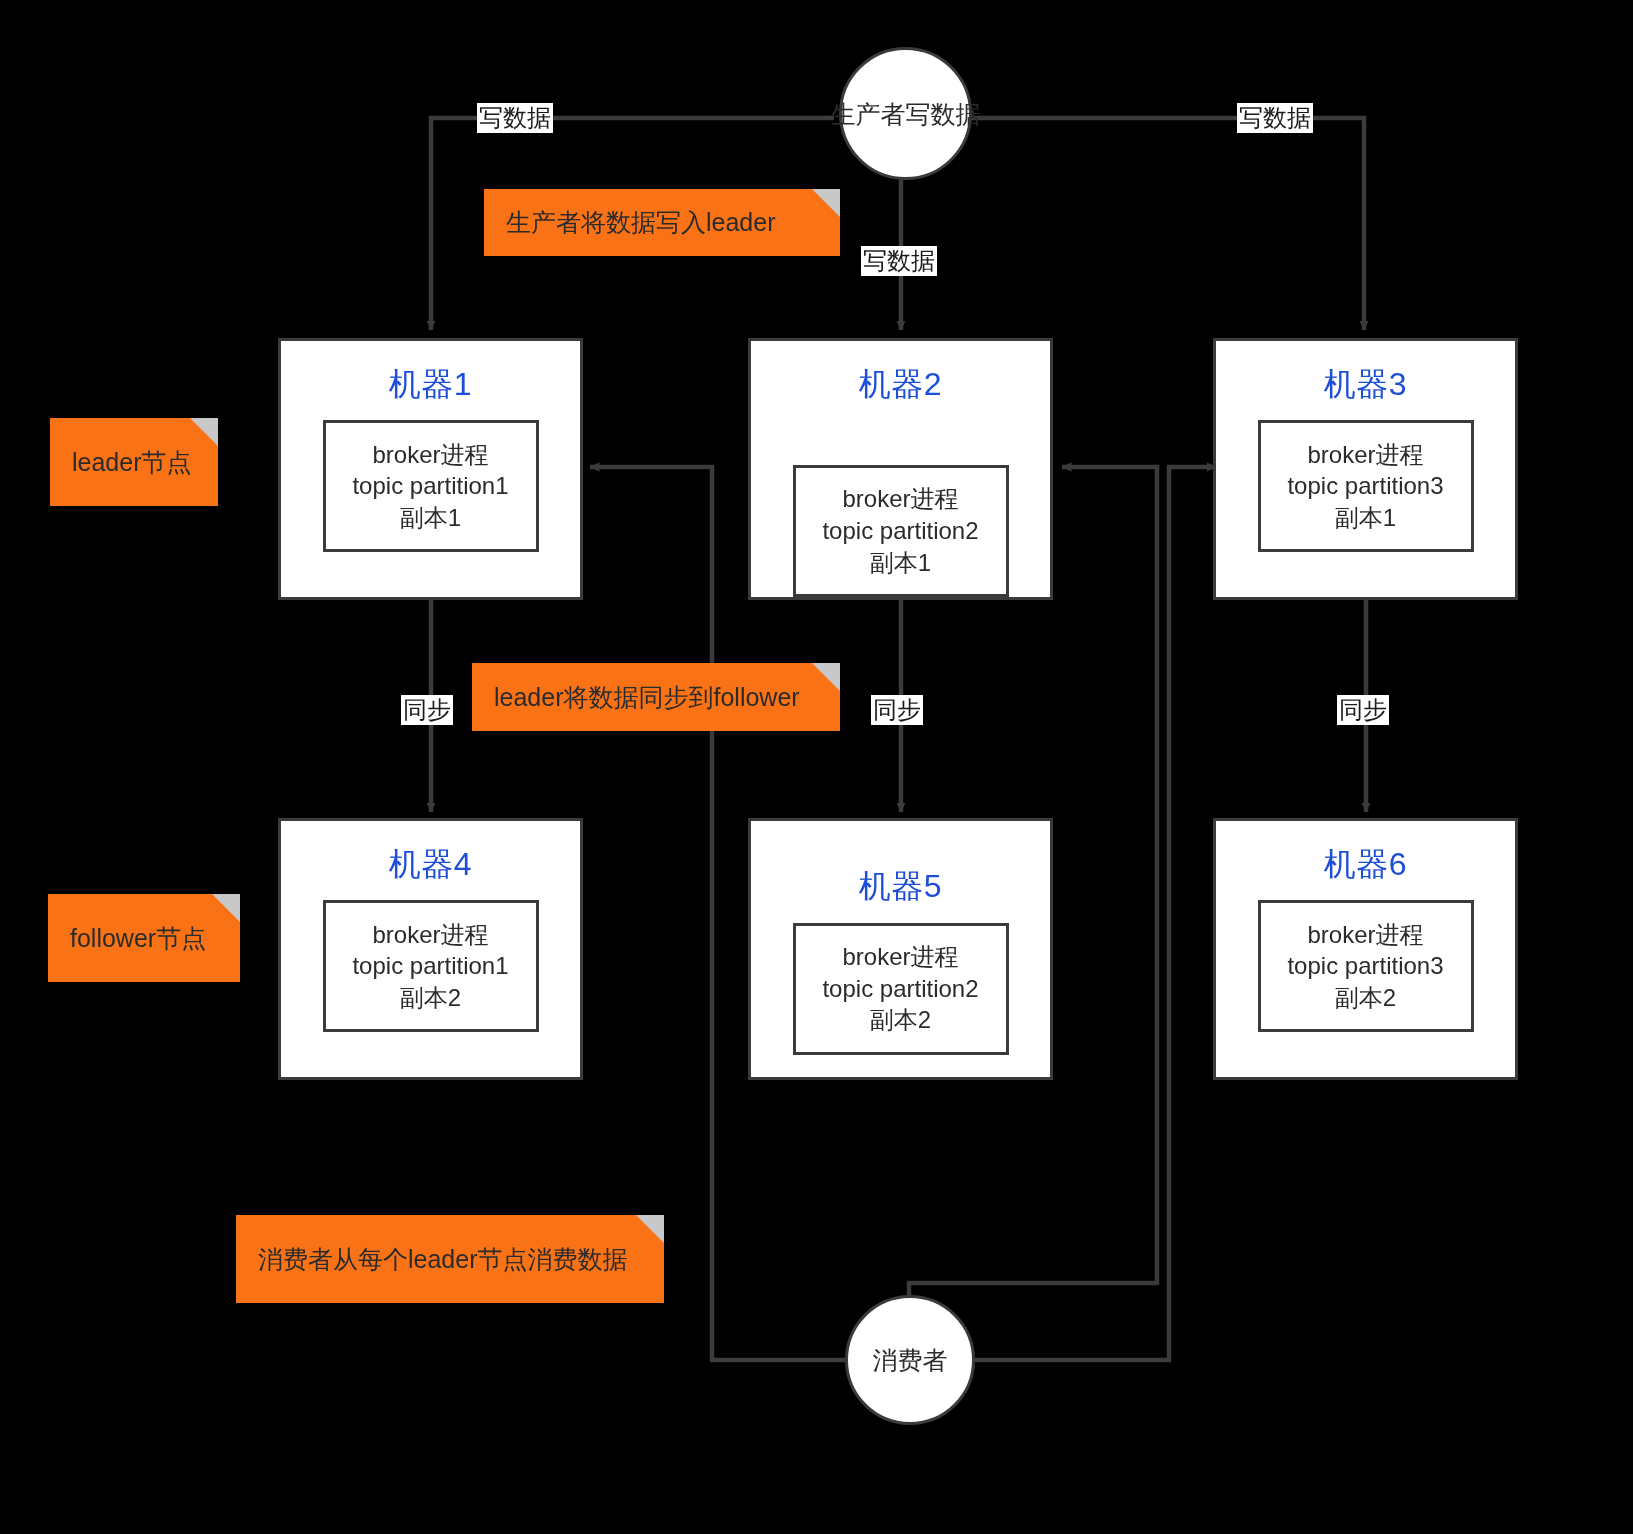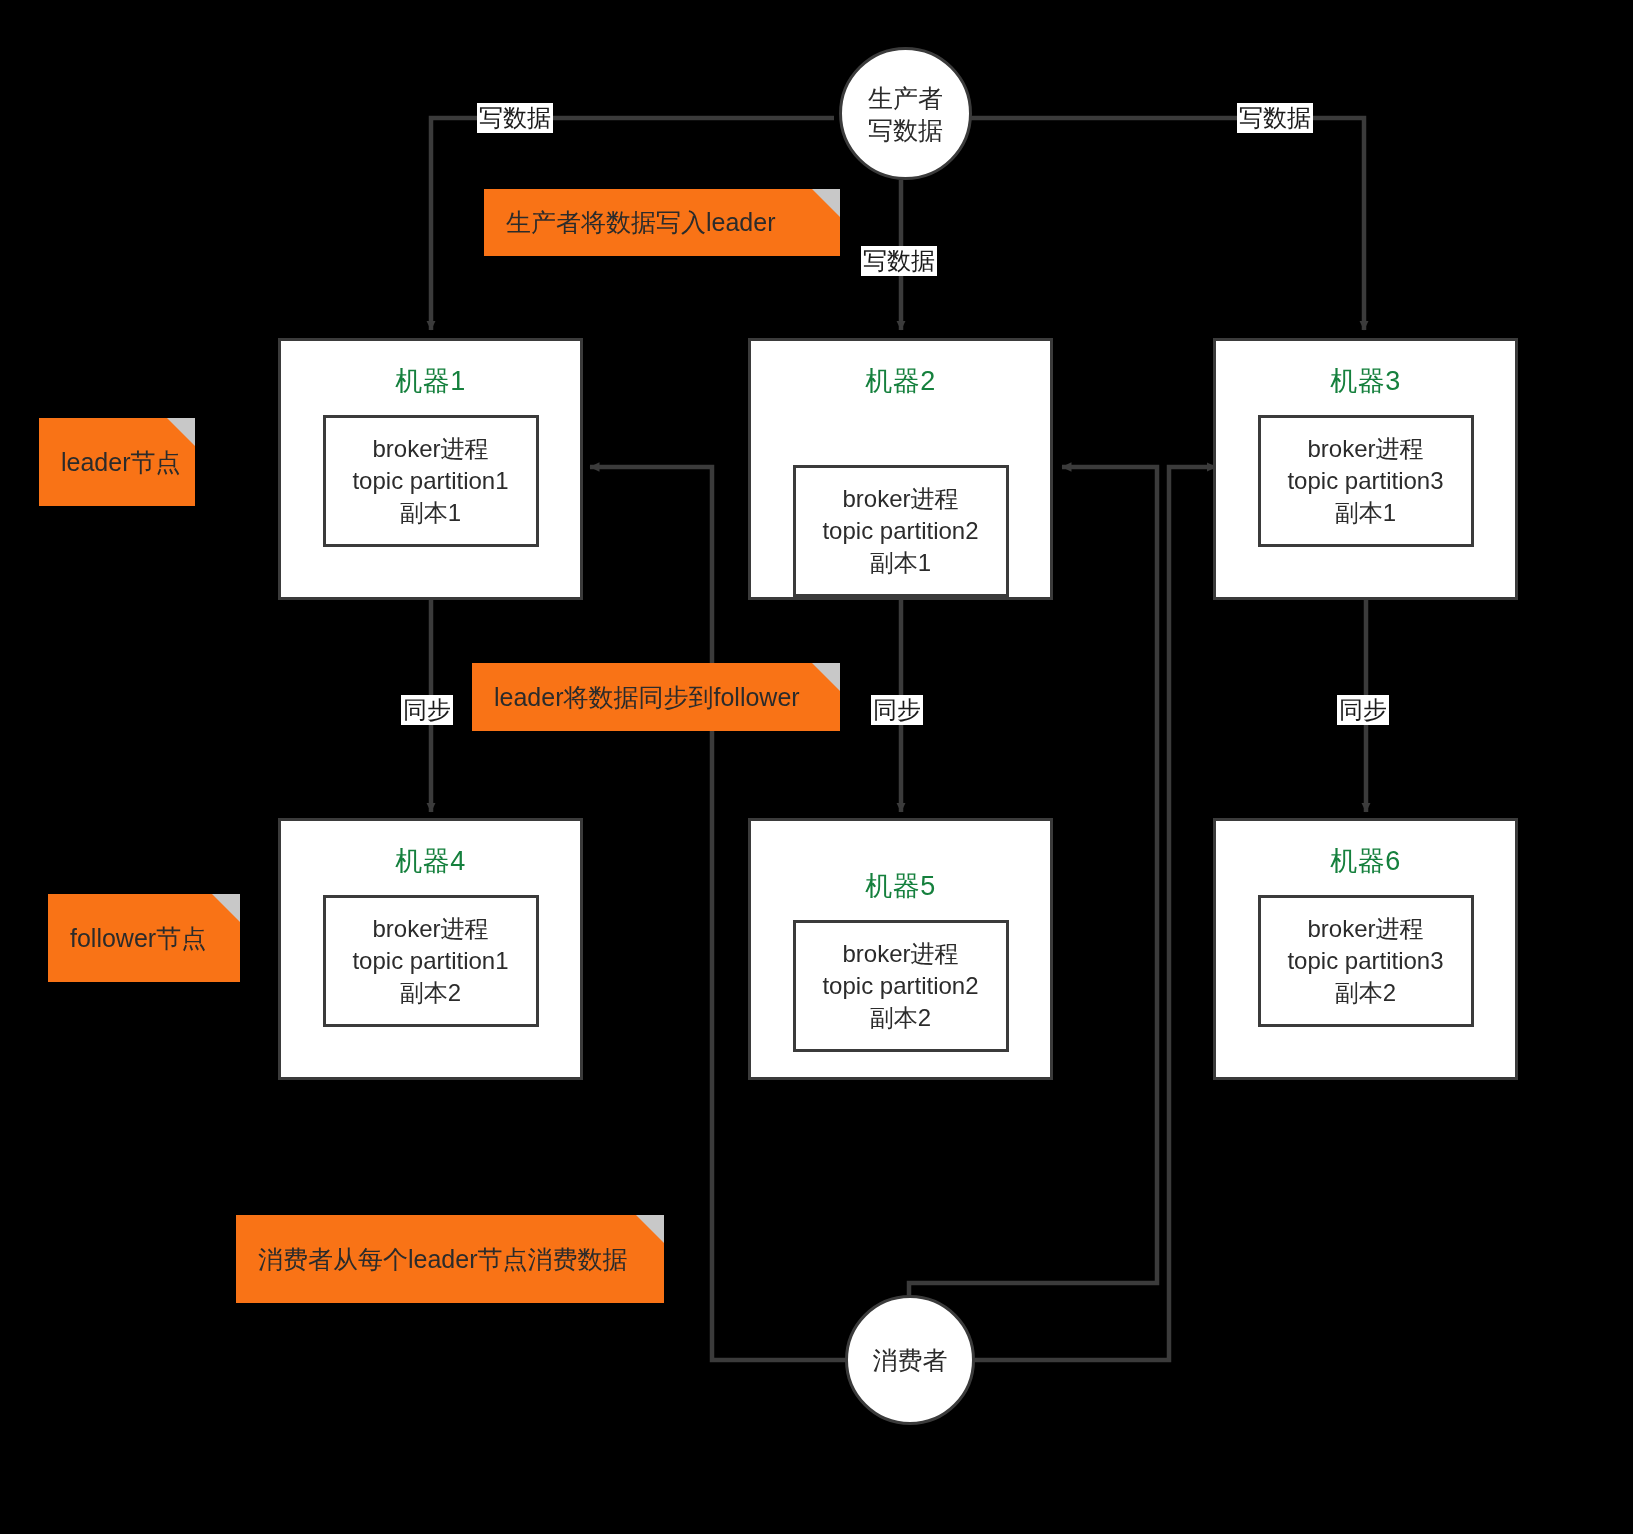--- a/index.html
+++ b/index.html
@@ -25,22 +25,22 @@
   .machine {
     position: absolute;
     background: #ffffff;
     border: 3px solid #3b3b3b;
     box-sizing: border-box;
     display: flex;
     flex-direction: column;
     align-items: center;
   }
   .machine-title {
-    font-size: 27px;
-    color: #15803d;
+    font-size: 32px;
+    color: #1d4ed8;
     margin-top: 26px;
     line-height: 1.1;
     letter-spacing: .5px;
   }
   .broker {
     margin-top: 18px;
     width: 216px;
     height: 132px;
     border: 3px solid #3b3b3b;
     box-sizing: border-box;
@@ -56,21 +56,21 @@
     color: #2b2b2b;
     white-space: nowrap;
   }
   .actor {
     position: absolute;
     border-radius: 50%;
     background: #ffffff;
     border: 3px solid #3b3b3b;
     box-sizing: border-box;
     display: flex;
-    flex-direction: column;
+    flex-direction: row;
     align-items: center;
     justify-content: center;
     line-height: 1.28;
   }
   .actor-line {
     font-size: 25px;
     color: #2b2b2b;
     white-space: nowrap;
   }
   .note {
@@ -199,21 +199,21 @@
       <div class="broker-line">topic partition3</div>
       <div class="broker-line">副本2</div>
     </div>
   </div>
 
   <div class="note" style="left:484px; top:189px; width:356px; height:67px;">
     <span class="note-text">生产者将数据写入leader</span>
     <span class="note-fold"></span>
   </div>
 
-  <div class="note" style="left:39px; top:418px; width:156px; height:88px;">
+  <div class="note" style="left:50px; top:418px; width:168px; height:88px;">
     <span class="note-text">leader节点</span>
     <span class="note-fold"></span>
   </div>
 
   <div class="note" style="left:472px; top:663px; width:368px; height:68px;">
     <span class="note-text">leader将数据同步到follower</span>
     <span class="note-fold"></span>
   </div>
 
   <div class="note" style="left:48px; top:894px; width:192px; height:88px;">

